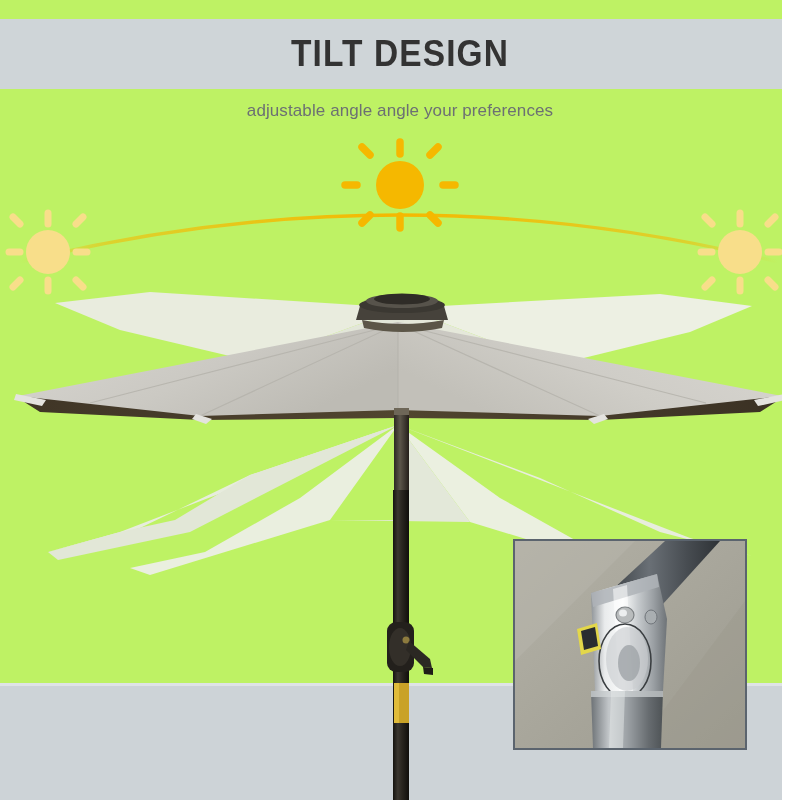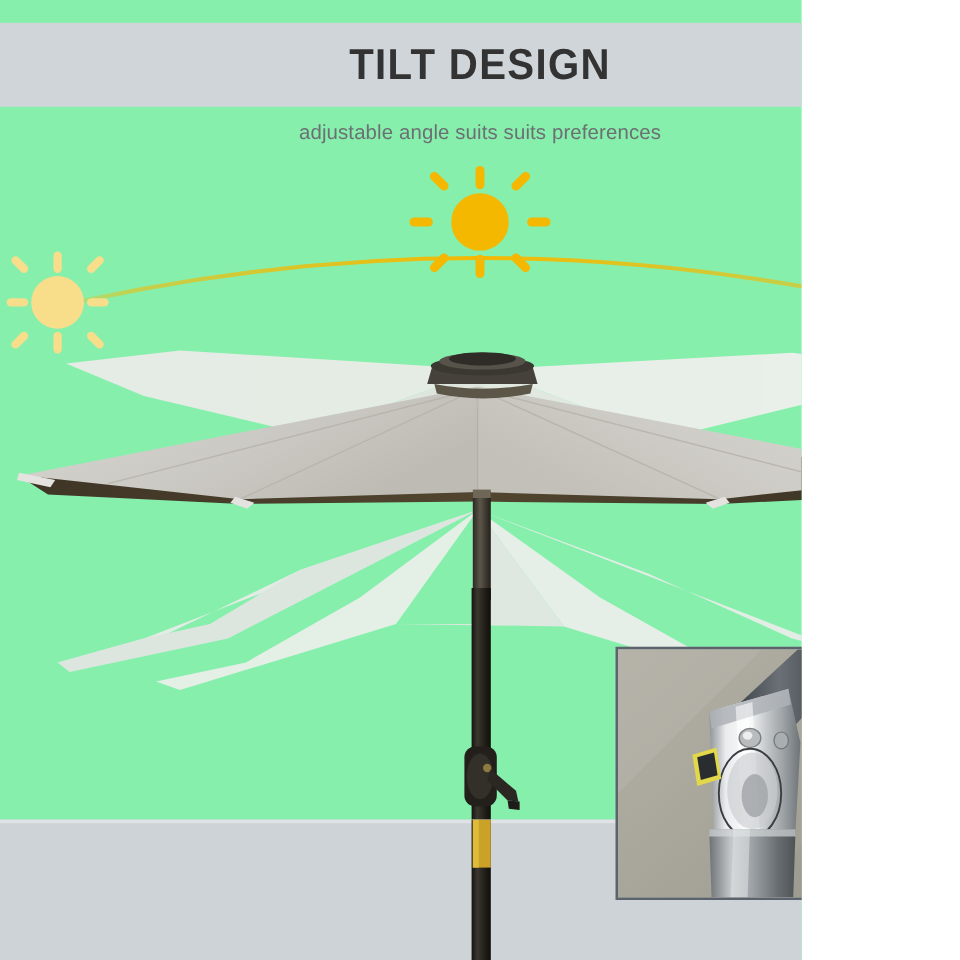--- a/index.html
+++ b/index.html
@@ -3,21 +3,21 @@
 <meta charset="utf-8">
 <style>
   html,body{margin:0;padding:0;}
   body{
     width:800px;height:800px;
     background:#ffffff;
     font-family:"Liberation Sans", sans-serif;
     overflow:hidden;
     position:relative;
   }
-  #stage{position:absolute;left:0;top:0;width:668px;height:800px;overflow:hidden;background:#86efac;}
+  #stage{position:absolute;left:0;top:0;width:782px;height:800px;overflow:hidden;background:#bef264;}
 
   
   .header-band{
     position:absolute;left:0;top:19px;width:800px;height:70px;
     background:#cfd5d8;
   }
   .header-title{
     position:absolute;left:0;top:19px;width:800px;height:70px;
     display:flex;align-items:center;justify-content:center;
     font-size:36px;font-weight:bold;letter-spacing:1.2px;
@@ -60,21 +60,21 @@
   }
   .inset-photo{position:absolute;left:0;top:0;width:230px;height:207px;}
 </style>
 </head>
 <body>
 
 <div id="stage">
 
   <div class="header-band"></div>
   <div class="header-title">TILT DESIGN</div>
-  <div class="header-sub">adjustable angle suits suits preferences</div>
+  <div class="header-sub">adjustable angle angle your preferences</div>
 
   <svg id="sunLayer" viewBox="0 0 800 180">
     <defs>
       <linearGradient id="arcFade" x1="0" y1="0" x2="1" y2="0">
         <stop offset="0" stop-color="#F5B800" stop-opacity="0"></stop>
         <stop offset="0.12" stop-color="#F5B800" stop-opacity=".55"></stop>
         <stop offset="0.5" stop-color="#F5B800" stop-opacity="1"></stop>
         <stop offset="0.88" stop-color="#F5B800" stop-opacity=".55"></stop>
         <stop offset="1" stop-color="#F5B800" stop-opacity="0"></stop>
       </linearGradient>

